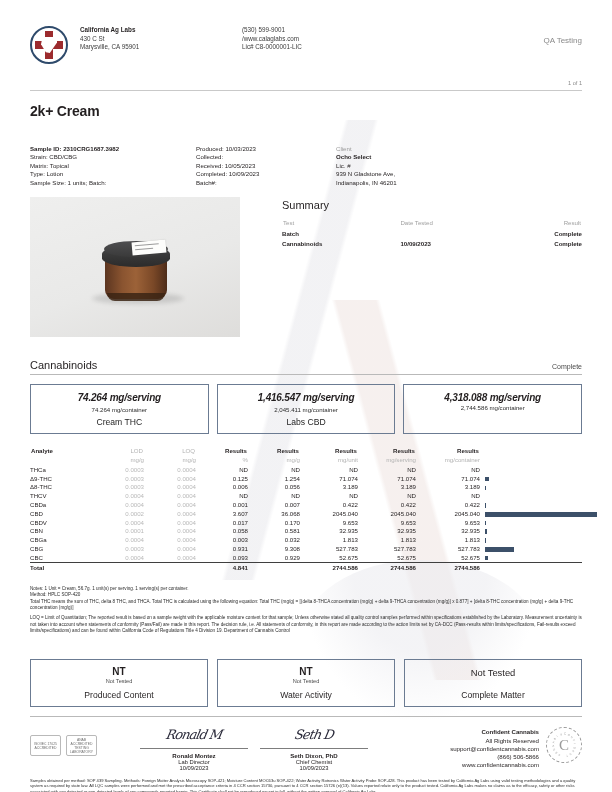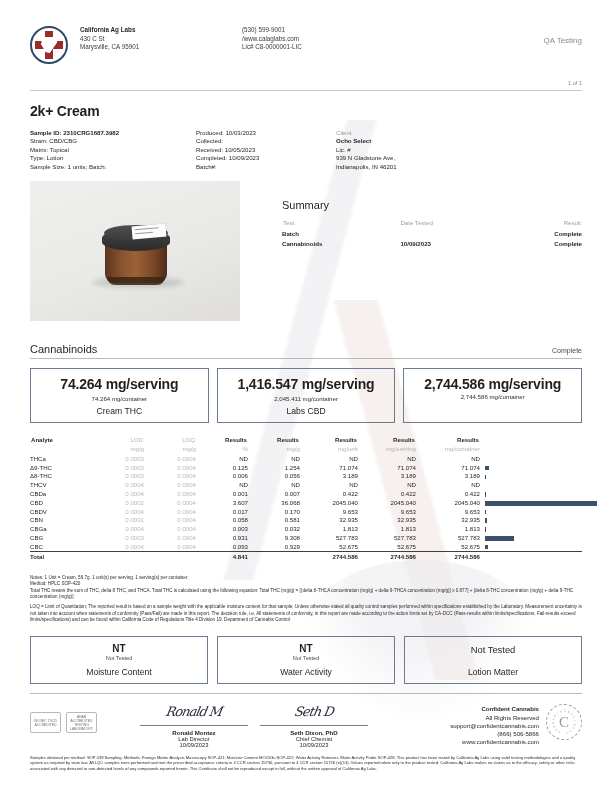--- a/index.html
+++ b/index.html
@@ -33,21 +33,21 @@
   .logo .state{position:absolute;left:11px;top:11px;width:16px;height:16px;background:#ffffff;
     clip-path:polygon(10% 0,100% 0,100% 35%,55% 100%,30% 95%,0 45%);}
   .labinfo{font-size:6.3px;line-height:8.6px;color:#3b3b3b;min-width:130px;}
   .labinfo .l1{font-weight:bold;color:#231f20;}
   .labcontact{font-size:6.3px;line-height:8.6px;color:#3b3b3b;margin-left:32px;}
   .qa{margin-left:auto;text-align:center;font-size:8px;color:#8a8a8a;padding-top:10px;}
   .pageno{text-align:right;font-size:5.6px;color:#8a8a8a;margin-top:16px;}
   .rule{height:1px;background:#c9c9c9;margin-top:4px;}
 
   
-  h1.title{font-size:14px;margin:12px 0 10px;font-weight:bold;letter-spacing:-.2px;}
+  h1.title{font-size:14px;margin:12px 0 26px;font-weight:bold;letter-spacing:-.2px;}
 
   
   .info{display:flex;font-size:6.1px;line-height:8.4px;}
   .col-a{width:166px;}
   .col-b{width:140px;}
   .col-c{width:auto;}
   .info .b{font-weight:bold;}
   .muted{color:#9a9a9a;}
 
   
@@ -62,37 +62,37 @@
     background:linear-gradient(180deg,#4b4b4d 0%,#393939 45%,#2b2b2b 100%);}
   .jar .lidtop{position:absolute;left:2px;top:2px;width:64px;height:16px;border-radius:50%;
     background:linear-gradient(180deg,#4e4e50,#3a3a3a);}
   .jar .label{position:absolute;left:30px;top:2px;width:34px;height:13px;background:#fdfdfb;transform:rotate(-5deg);
     box-shadow:0 0 1px rgba(0,0,0,.25);}
   .jar .label i{position:absolute;left:3px;top:3px;width:24px;height:1.2px;background:#9a9a9a;display:block;}
   .jar .label i+i{top:7px;width:18px;}
   .shadow{position:absolute;left:62px;top:96px;width:92px;height:11px;border-radius:50%;background:rgba(0,0,0,.12);filter:blur(2px);}
 
   .summary{flex:1;padding-left:42px;}
-  .summary h2{font-size:11px;font-weight:normal;margin:18px 0 7px;}
+  .summary h2{font-size:11px;font-weight:normal;margin:2px 0 7px;}
   table.sum{width:100%;border-collapse:collapse;font-size:6.1px;}
   table.sum th{color:#a0a0a0;font-weight:normal;text-align:left;padding-bottom:3px;}
   table.sum th.r,table.sum td.r{text-align:right;}
   table.sum th.c,table.sum td.c{text-align:left;padding-left:8px;}
   table.sum td{font-weight:bold;padding:1.4px 0;}
 
   
   .band{display:flex;align-items:flex-end;justify-content:space-between;margin-top:22px;}
   .band .name{font-size:11px;}
   .band .status{font-size:7px;color:#4a4a4a;padding-bottom:1px;}
   .band-rule{height:1px;background:#b9b9b9;margin-top:3px;}
 
   
   .stats{display:flex;gap:8px;margin-top:9px;}
   .stat{flex:1;border:1px solid #6b7b92;padding:7px 4px 6px;text-align:center;box-sizing:border-box;}
-  .stat .v{font-size:14px;font-weight:bold;letter-spacing:-.2px;}
+  .stat .v{font-size:10px;font-weight:bold;letter-spacing:-.2px;font-style:italic;}
   .stat .c{font-size:6.1px;margin-top:2.5px;color:#2c2c2c;}
   .stat .n{font-size:8.6px;margin-top:5px;color:#1f1f1f;line-height:9.6px;}
   .stat.tight .c{margin-top:1px;}
   .stat.tight .n{margin-top:2px;}
 
   
   table.an{width:100%;border-collapse:collapse;font-size:6.1px;margin-top:12px;table-layout:fixed;}
   table.an th{font-weight:bold;text-align:right;padding-bottom:1px;}
   table.an th.l{text-align:left;}
   table.an th.g{color:#b3b3b3;font-weight:normal;}
@@ -105,21 +105,21 @@
   .barcell{padding-left:5px !important;text-align:left !important;}
   .bar{height:4.6px;background:#3c5069;display:inline-block;vertical-align:middle;}
 
   
   .notes{font-size:4.6px;line-height:6.4px;color:#2b2b2b;margin-top:14px;}
   .notes p{margin:0;}
   .notes .sp{margin-top:3.5px;}
 
   
   .nts{display:flex;gap:9px;margin-top:13px;}
-  .nt{flex:1;border:1px solid #6b7b92;text-align:center;padding:6px 4px 6px;box-sizing:border-box;}
+  .nt{flex:1;border:1px solid #6b7b92;text-align:center;padding:6px 4px 6px;box-sizing:border-box;margin-top:12px;}
   .nt .big{font-size:10px;font-weight:bold;}
   .nt .sm{font-size:5.6px;color:#4d4d4d;margin-top:.5px;}
   .nt .nm{font-size:8.6px;margin-top:6px;}
   .nt.single .big{font-size:9.4px;font-weight:normal;padding-top:1px;}
   .nt.single .nm{margin-top:12px;}
   .foot-rule{height:1px;background:#b9b9b9;margin-top:9px;}
 
   
   .sigs{display:flex;margin-top:10px;align-items:flex-start;}
   .isoblock{width:104px;display:flex;gap:5px;padding-top:8px;}
@@ -255,21 +255,21 @@
       <div class="v">74.264 mg/serving</div>
       <div class="c">74.264 mg/container</div>
       <div class="n">Cream THC</div>
     </div>
     <div class="stat">
       <div class="v">1,416.547 mg/serving</div>
       <div class="c">2,045.411 mg/container</div>
       <div class="n">Labs CBD</div>
     </div>
     <div class="stat tight">
-      <div class="v">2,744.586 mg/serving</div>
+      <div class="v">4,318.088 mg/serving</div>
       <div class="c">2,744.586 mg/container</div>
     </div>
   </div>
 
   <table class="an">
     <colgroup>
       <col style="width:62px">
           <col style="width:52px">
           <col style="width:52px">
       <col style="width:52px">
@@ -443,30 +443,30 @@
     <p>Notes: 1 Unit = Cream, 56.7g. 1 unit(s) per serving. 1 serving(s) per container.</p>
     <p>Method: HPLC SOP-420</p>
     <p>Total THC means the sum of THC, delta 8 THC, and THCA. Total THC is calculated using the following equation: Total THC (mg/g) = [(delta 8-THCA concentration (mg/g) + delta 9-THCA concentration (mg/g)] x 0.877] + [delta 8-THC concentration (mg/g) + delta 9-THC concentration (mg/g)]</p>
     <p class="sp">LOQ = Limit of Quantitation; The reported result is based on a sample weight with the applicable moisture content for that sample; Unless otherwise stated all quality control samples performed within specifications established by the Laboratory. Measurement uncertainty is not taken into account when statements of conformity (Pass/Fail) are made in this report.  The decision rule, i.e. All statements of conformity, in this report are made according to the action limits set by CA-DCC (Pass-results within limits/specifications, Fail-results exceed limits/specifications) and can be found within California Code of Regulations Title 4 Division 19. Department of Cannabis Control</p>
   </div>
 
   <div class="nts">
     <div class="nt">
       <div class="big">NT</div>
       <div class="sm">Not Tested</div>
-      <div class="nm">Moisture Content</div>
+      <div class="nm">Produced Content</div>
     </div>
     <div class="nt">
       <div class="big">NT</div>
       <div class="sm">Not Tested</div>
       <div class="nm">Water Activity</div>
     </div>
     <div class="nt single">
       <div class="big">Not Tested</div>
-      <div class="nm">Lotion Matter</div>
+      <div class="nm">Complete Matter</div>
     </div>
   </div>
   <div class="foot-rule"></div>
 
   <div class="sigs">
     <div class="isoblock">
       <div class="iso">ISO/IEC 17025 ACCREDITED</div>
       <div class="iso">ANAB ACCREDITED TESTING LABORATORY</div>
     </div>
 

